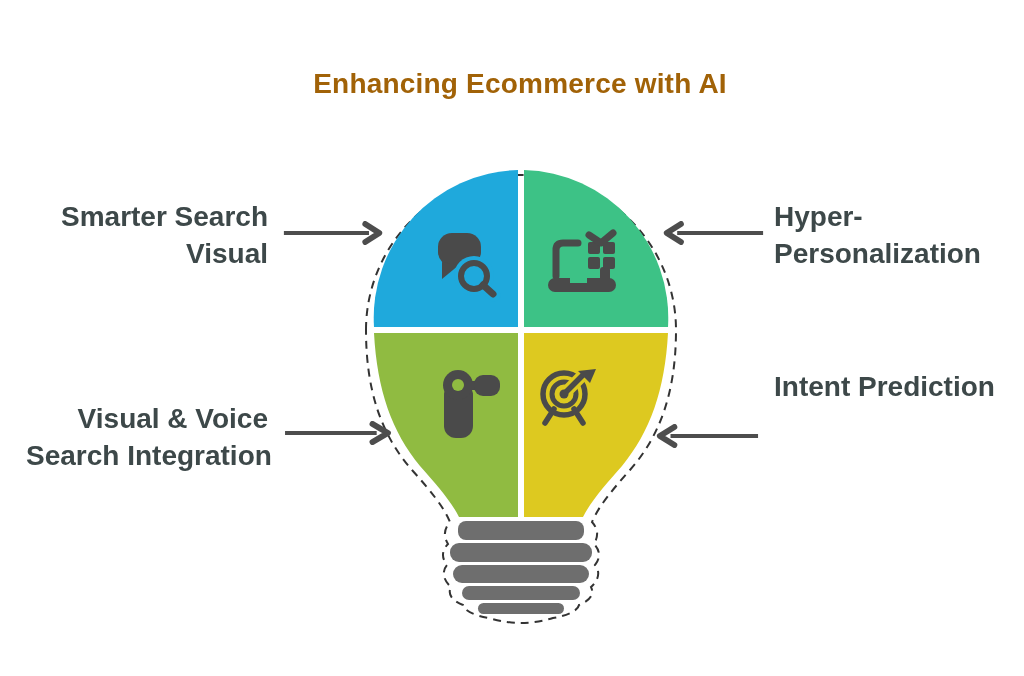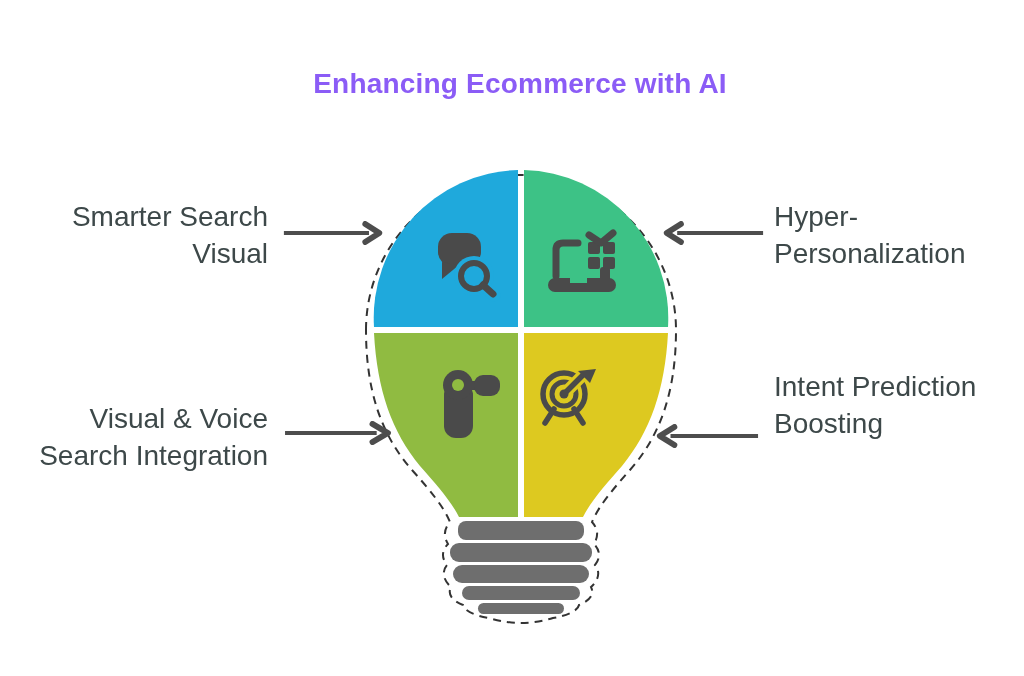--- a/index.html
+++ b/index.html
@@ -2,24 +2,24 @@
 <html><head>
 <meta charset="utf-8">
 <style>
   html,body{margin:0;padding:0;background:#fff;}
   .canvas{
     position:relative;width:1024px;height:676px;background:#ffffff;overflow:hidden;
     font-family:"Liberation Sans", sans-serif;
   }
   .title{
     position:absolute;left:292px;top:68px;width:456px;margin:0;
-    text-align:center;font-size:28px;font-weight:700;color:#8b5cf6;letter-spacing:0.2px;
+    text-align:center;font-size:28px;font-weight:700;color:#a16207;letter-spacing:0.2px;
   }
   .label{
-    position:absolute;font-size:28px;font-weight:400;line-height:37px;color:#3d4849;
+    position:absolute;font-size:28px;font-weight:700;line-height:37px;color:#3d4849;
   }
   .label div{white-space:nowrap;}
   .align-right{text-align:right;}
   .label-tl{left:38px;top:198px;width:230px;}
   .label-tr{left:774px;top:198px;width:246px;}
   .label-bl{left:26px;top:400px;width:242px;}
   .label-br{left:774px;top:368px;width:250px;}
   .arrow{position:absolute;display:block;}
   .arrow.flip{transform:scaleX(-1);}
   .bulb{position:absolute;left:0;top:0;}
@@ -109,21 +109,20 @@
     <div>Search Integration</div>
   </div>
 
   <div class="label label-tr">
     <div>Hyper-</div>
     <div>Personalization</div>
   </div>
 
   <div class="label label-br">
     <div>Intent Prediction</div>
-    <div>Boosting</div>
   </div>
 
   <svg class="arrow" style="left:282px;top:221px" width="104" height="24" viewBox="0 0 110 24" preserveAspectRatio="none">
     <line x1="2" y1="12" x2="92" y2="12" stroke="#4d4d4d" stroke-width="4"></line>
     <path d="M88 3 L103 12 L88 21" fill="none" stroke="#4d4d4d" stroke-width="6" stroke-linecap="round" stroke-linejoin="round"></path>
   </svg>
 
   <svg class="arrow flip" style="left:660px;top:221px" width="105" height="24" viewBox="0 0 110 24" preserveAspectRatio="none">
     <line x1="2" y1="12" x2="92" y2="12" stroke="#4d4d4d" stroke-width="4"></line>
     <path d="M88 3 L103 12 L88 21" fill="none" stroke="#4d4d4d" stroke-width="6" stroke-linecap="round" stroke-linejoin="round"></path>

